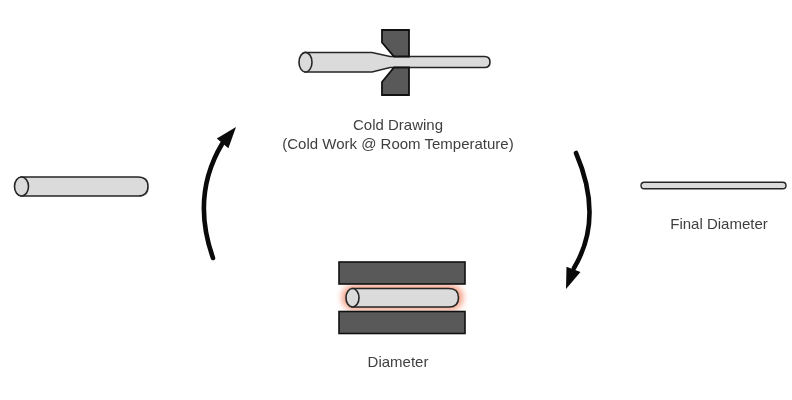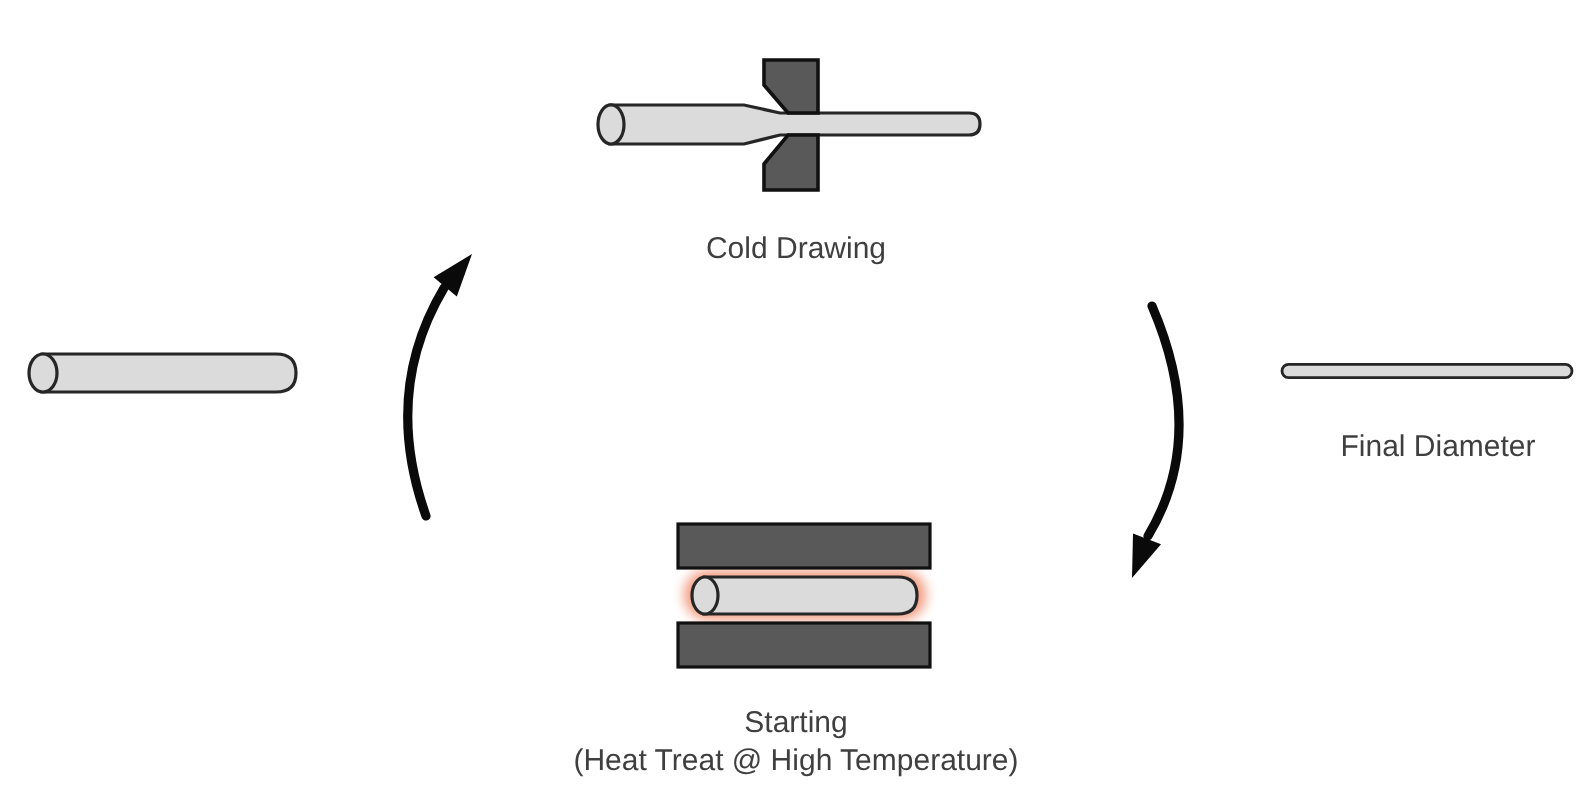--- a/index.html
+++ b/index.html
@@ -32,42 +32,42 @@
   </svg>
 
   <svg style="left:298px;top:25px" width="202" height="75" viewBox="0 0 202 75">
     <path class="rod" d="M7,27.5 H74 L92,31.5 H186.5 Q192,31.5 192,37 Q192,42.5 186.5,42.5 H92 L74,47 H7 Z"></path>
     <ellipse class="rod" cx="7.5" cy="37.2" rx="6.5" ry="9.8"></ellipse>
     <polygon class="die" points="84,5 111,5 111,31.5 96,31.5 84,17.5"></polygon>
     <polygon class="die" points="84,70 111,70 111,42.5 96,42.5 84,57"></polygon>
   </svg>
   <div class="caption center" style="left:246px;top:116px;width:304px">
     <div>Cold Drawing</div>
+    <div>(Cold Work @ Room Temperature)</div>
   </div>
 
   <svg style="left:639px;top:180px" width="150" height="11" viewBox="0 0 150 11">
     <rect class="rod-thin" x="2" y="2.2" width="145" height="6.6" rx="3.3"></rect>
   </svg>
   <div class="caption center" style="left:619px;top:215px;width:200px">Final Diameter</div>
 
   <svg style="left:335px;top:258px" width="135" height="80" viewBox="0 0 135 80">
     <defs>
       <filter id="glowblur" x="-40%" y="-80%" width="180%" height="260%">
         <feGaussianBlur stdDeviation="3"></feGaussianBlur>
       </filter>
     </defs>
     <rect class="glow" x="7" y="27" width="121" height="25" rx="12" filter="url(#glowblur)" opacity="0.95"></rect>
     <rect class="plate" x="4" y="4" width="126" height="22"></rect>
     <rect class="plate" x="4" y="53.5" width="126" height="22"></rect>
     <path class="rod" d="M17,30.5 H114 Q123.5,30.5 123.5,39.75 Q123.5,49 114,49 H17 Z"></path>
     <ellipse class="rod" cx="17.5" cy="39.75" rx="6.5" ry="9.25"></ellipse>
   </svg>
   <div class="caption center" style="left:246px;top:353px;width:304px">
-    <div>Starting</div>
-    <div>(Heat Treat @ High Temperature)</div>
+    <div>Diameter</div>
   </div>
 
   <svg style="left:185px;top:120px" width="60" height="145" viewBox="185 120 60 145">
     <path class="arrow-line" d="M213,258 Q191,196 222,144"></path>
     <polygon class="arrow-head" points="236,127 228.4,148.2 216.8,138.6"></polygon>
   </svg>
 
   <svg style="left:545px;top:145px" width="60" height="150" viewBox="545 145 60 150">
     <path class="arrow-line" d="M576,153 Q604,218 574,268"></path>
     <polygon class="arrow-head" points="566,289 580.5,272.1 566.5,266.7"></polygon>

